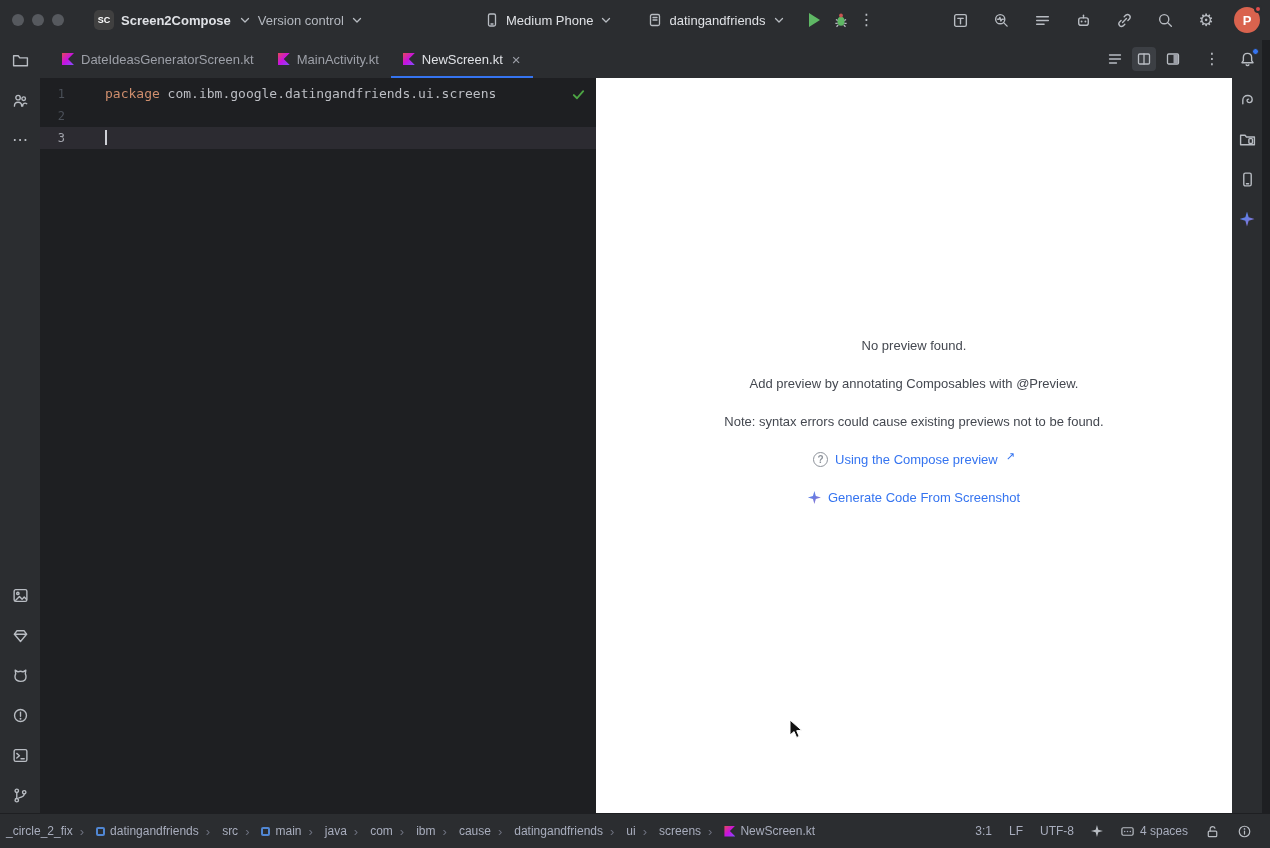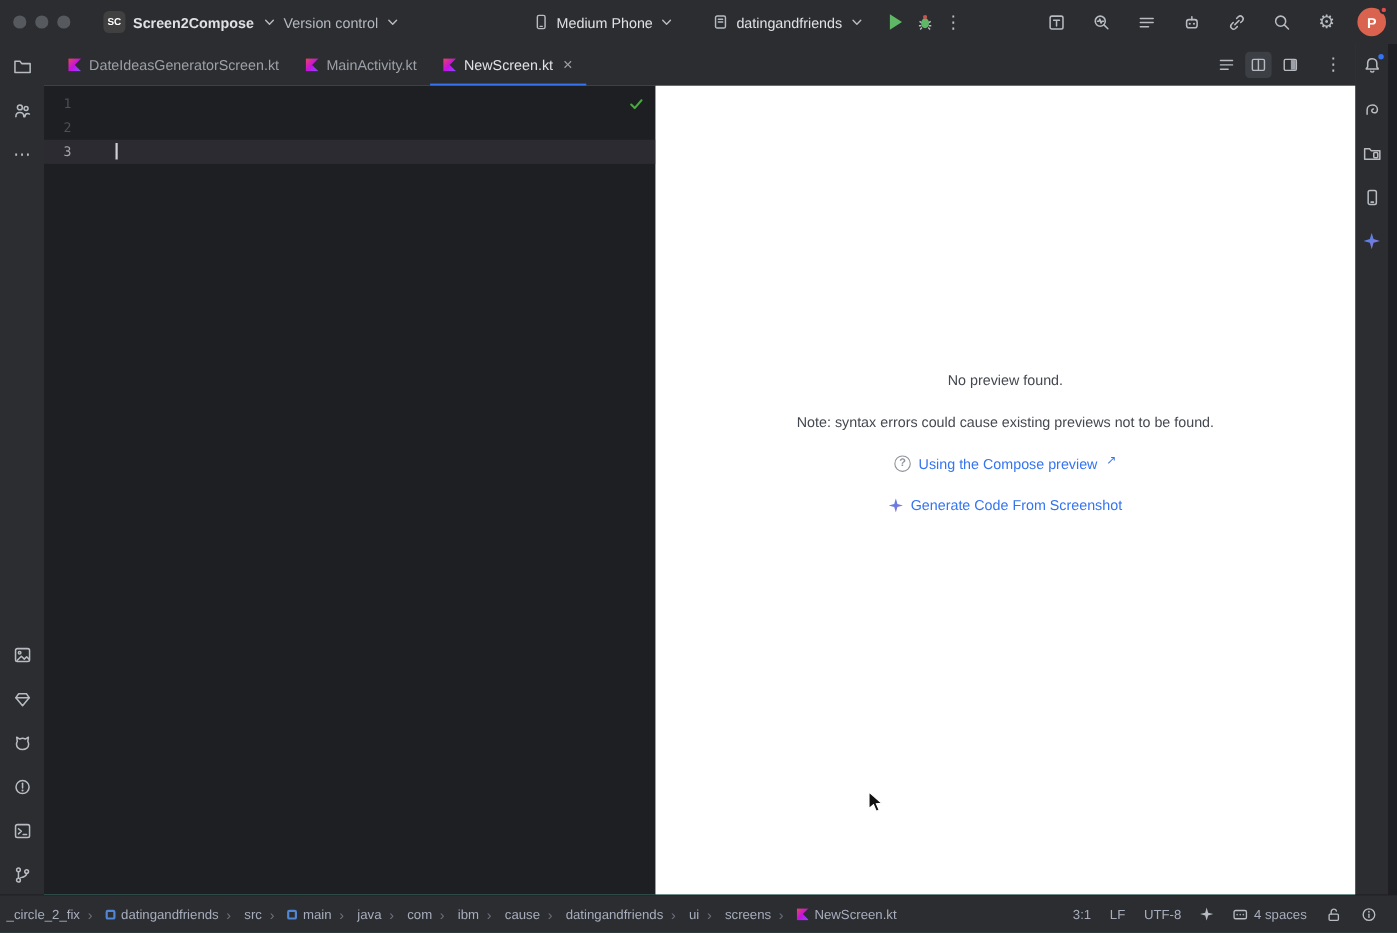--- a/index.html
+++ b/index.html
@@ -316,31 +316,33 @@
         </div>
       </div>
     </div>
 
     <div class="split">
       <div class="editor">
         <div class="caret-line"></div>
         <div class="lnum" style="top:5px">1</div>
         <div class="lnum" style="top:27px">2</div>
         <div class="lnum cur" style="top:49px">3</div>
+        <div class="code-row" style="top:5px"><span class="kw">package</span><span class="code-rest"> com.ibm.google.datingandfriends.ui.screens</span></div>
         <div class="caret-bar"></div>
         <div class="inspect-ok">
           <svg width="15" height="15" viewBox="0 0 16 16">
             <path d="M3 8.6 6.4 12 13 4.4" fill="none" stroke="#4DA544" stroke-width="2" stroke-linecap="round" stroke-linejoin="round"></path>
           </svg>
         </div>
       </div>
 
       <div class="preview">
         <div class="preview-content">
           <div class="pline">No preview found.</div>
+          <div class="pline">Add preview by annotating Composables with @Preview.</div>
           <div class="pline">Note: syntax errors could cause existing previews not to be found.</div>
           <div class="plink-row">
             <span class="qmark">?</span>
             <span class="link">Using the Compose preview</span>
             <span class="ext-arrow">↗</span>
           </div>
           <div class="plink-row">
             <span class="spark"></span>
             <span class="link">Generate Code From Screenshot</span>
           </div>

